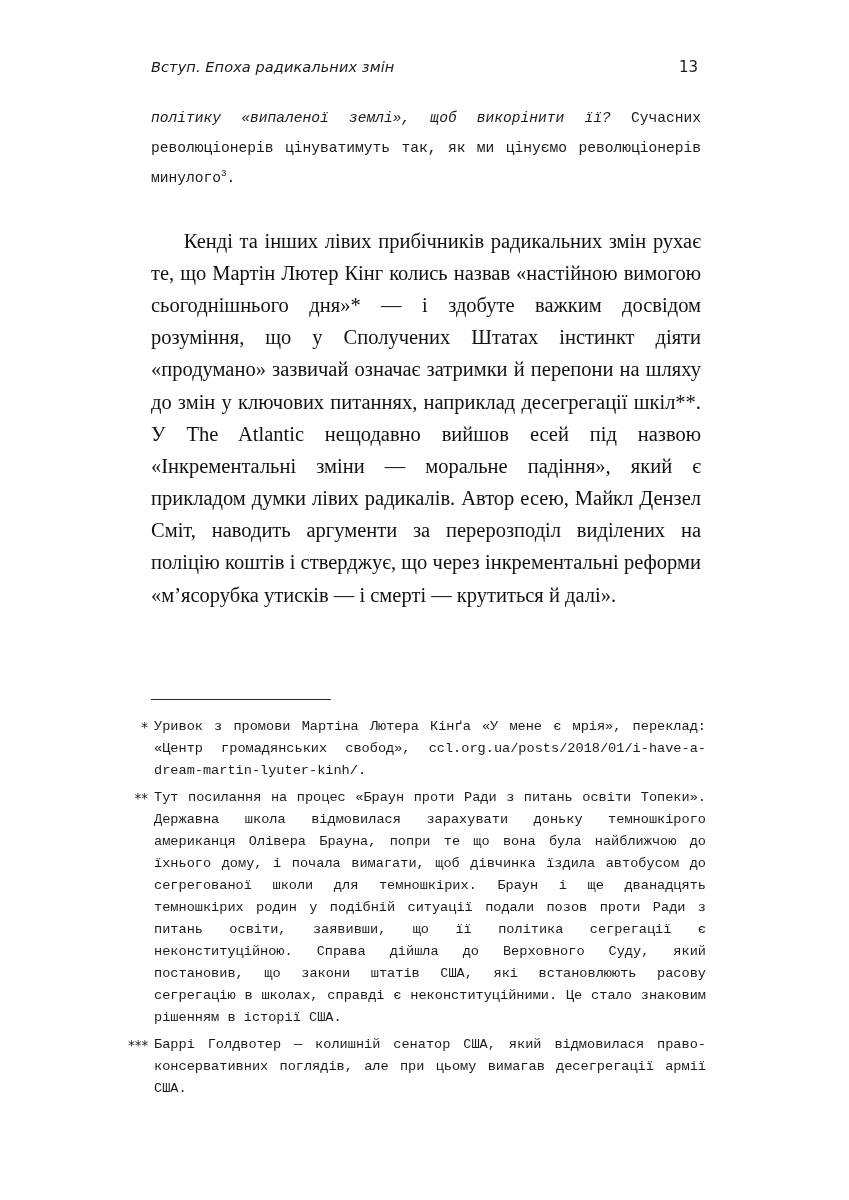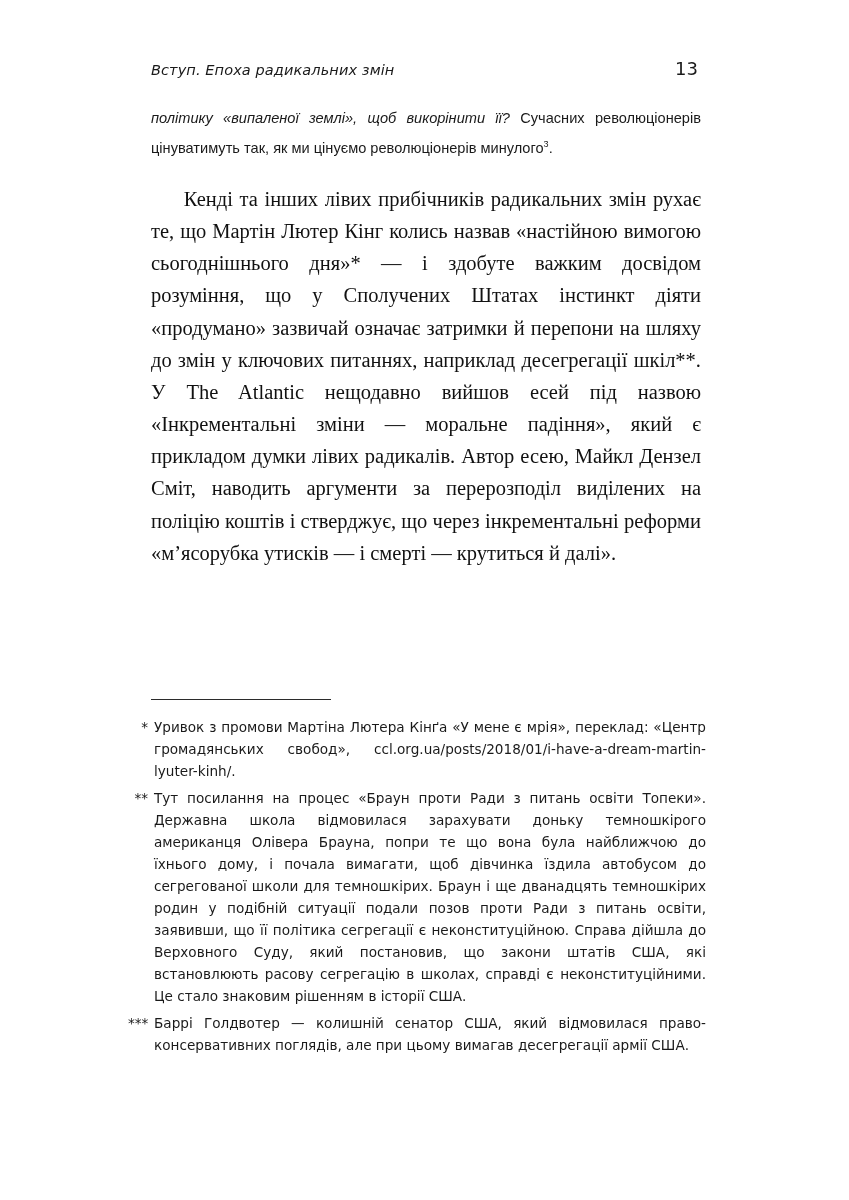--- a/index.html
+++ b/index.html
@@ -32,46 +32,46 @@
   }
   .running-title {
     font-family: "DejaVu Sans", sans-serif;
     font-style: italic;
     font-size: 14.5px;
     letter-spacing: 0.1px;
     color: #1a1a1a;
   }
   .page-number {
     font-family: "DejaVu Sans", sans-serif;
-    font-size: 18px;
+    font-size: 15px;
     color: #1a1a1a;
   }
   .content {
     position: absolute;
     top: 104px;
     left: 151px;
     width: 550px;
   }
   .quote-block {
-    font-family: Liberation Sans, sans-serif;
+    font-family: Liberation Mono, monospace;
     font-size: 14.6px;
     line-height: 2.05;
     text-align: justify;
     color: #1a1a1a;
   }
   .quote-block .ital {
     font-style: italic;
   }
   sup {
     font-size: 0.62em;
     vertical-align: super;
     line-height: 0;
   }
   .body-text {
-    margin-top: 19px;
+    margin-top: 31px;
     font-family: "Liberation Serif", serif;
     font-size: 20.5px;
     line-height: 1.57;
     text-align: justify;
     color: #111111;
     hyphens: manual;
   }
   .body-text p {
     margin: 0;
   }
@@ -105,20 +105,21 @@
     flex: 0 0 auto;
     width: 26px;
     text-align: right;
     padding-right: 6px;
     box-sizing: border-box;
     white-space: nowrap;
   }
   .fn-text {
     flex: 1 1 auto;
     text-align: justify;
+    font-family: Liberation Mono, monospace;
   }
   .fn-spacer {
     height: 3px;
   }
 </style>
 </head>
 <body>
 
 <div class="page">
 

